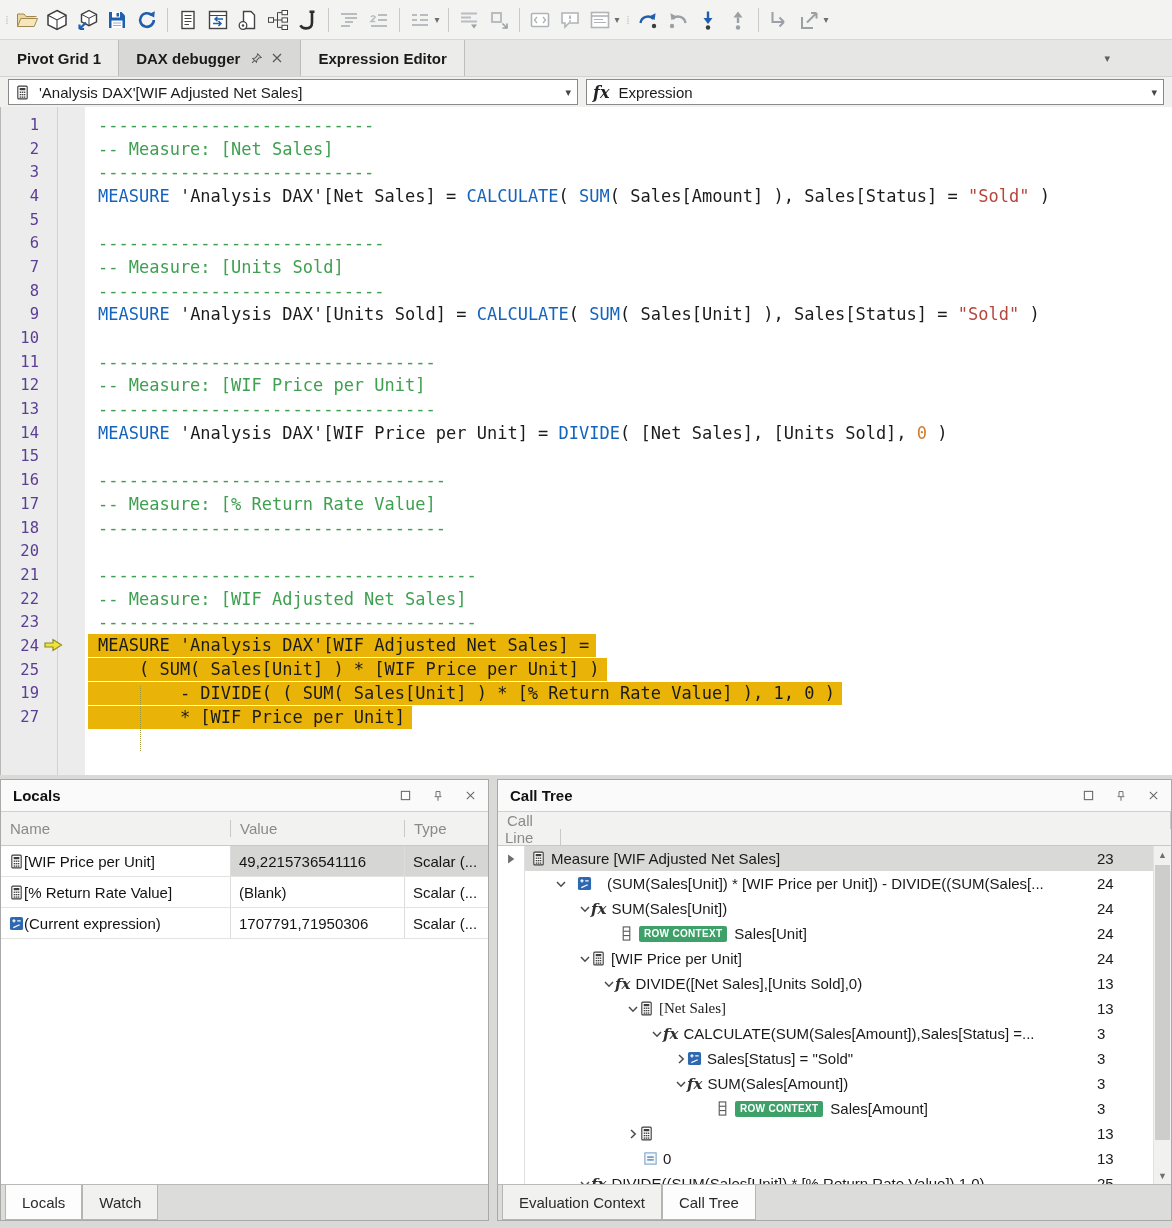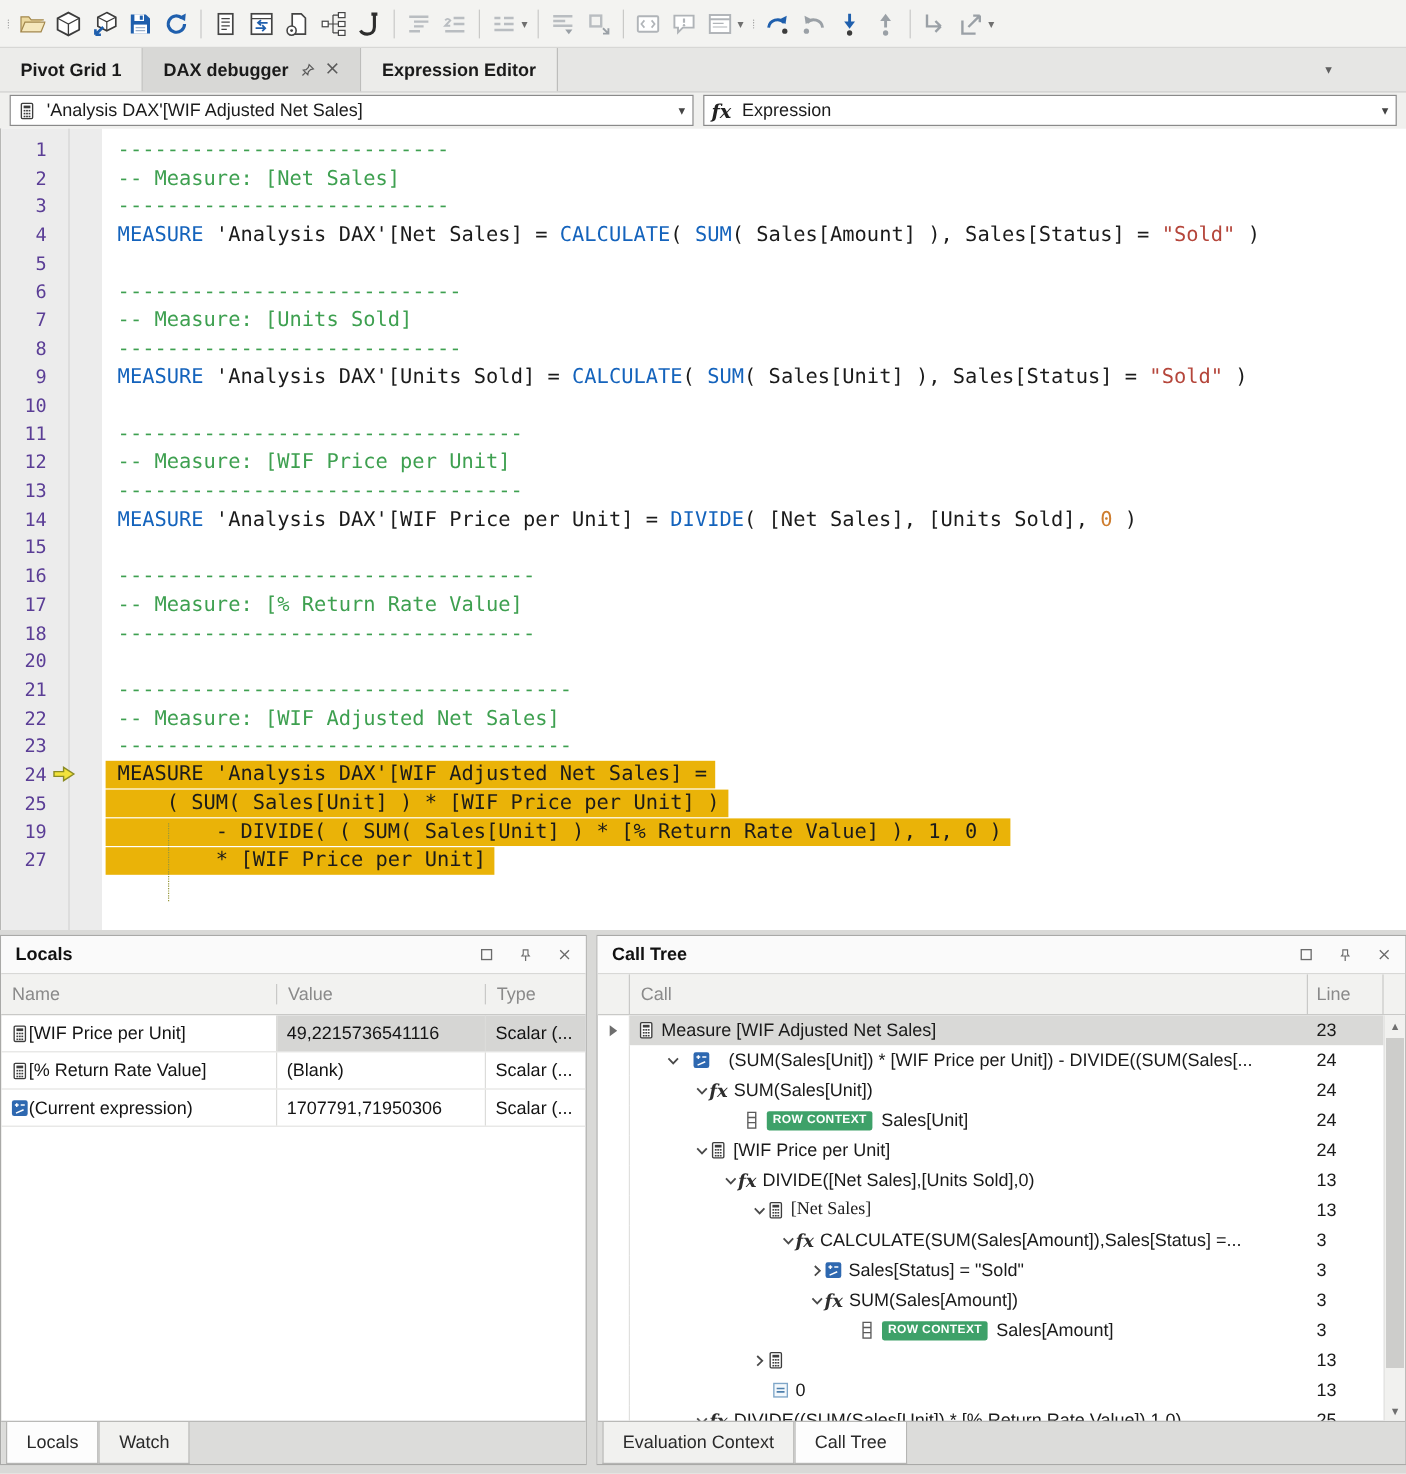--- a/index.html
+++ b/index.html
@@ -62,21 +62,21 @@
   .grid-row { display:flex; height:31px; border-bottom:1px solid #e3e3e1; font-size:15px; color:#141414; }
   .grid-row .c { display:flex; align-items:center; padding-left:8px; border-right:1px solid #dcdcda; white-space:nowrap; overflow:hidden; }
   .cell-sel { background:#d6d6d4; }
 
   
   .bottom-tabs { height:36px; background:#dcdcda; border-top:1px solid #b9b9b7; display:flex; padding-left:4px; }
   .btab { display:flex; align-items:center; padding:0 16px; font-size:15px; color:#2a2a2a; background:#f1f1ef; border:1px solid #b5b5b3; border-top:none; }
   .btab.active { background:#fdfdfd; }
 
   
-  .tree-head { display:flex; height:34px; background:#f2f2f0; border-bottom:1px solid #c9c9c7; }
+  .tree-head { display:flex; height:34px; background:#f2f2f0; border-bottom:1px solid #c9c9c7;flex-direction:column; }
   .th-gutter { width:27px; border-right:1px solid #c9c9c7; }
   .th-call { flex:1; font-size:15px; color:#8a8a8a; display:flex; align-items:center; padding-left:9px; border-right:1px solid #c9c9c7; }
   .th-line { width:63px; font-size:15px; color:#8a8a8a; display:flex; align-items:center; padding-left:7px; border-right:1px solid #c9c9c7; }
   .th-sb { width:18px; }
   .tree-body { position:relative; flex:1; overflow:hidden; }
   .tree-row { display:flex; height:25px; align-items:stretch; }
   .tr-gutter { width:27px; flex:none; border-right:1px solid #e0e0de; display:flex; align-items:center; justify-content:center; }
   .tr-main { flex:1; display:flex; align-items:center; white-space:nowrap; overflow:hidden; font-size:15px; color:#1a1a1a; }
   .tr-line { width:63px; flex:none; display:flex; align-items:center; padding-left:7px; font-size:15px; color:#1a1a1a; }
   .tr-sb { width:18px; flex:none; }

